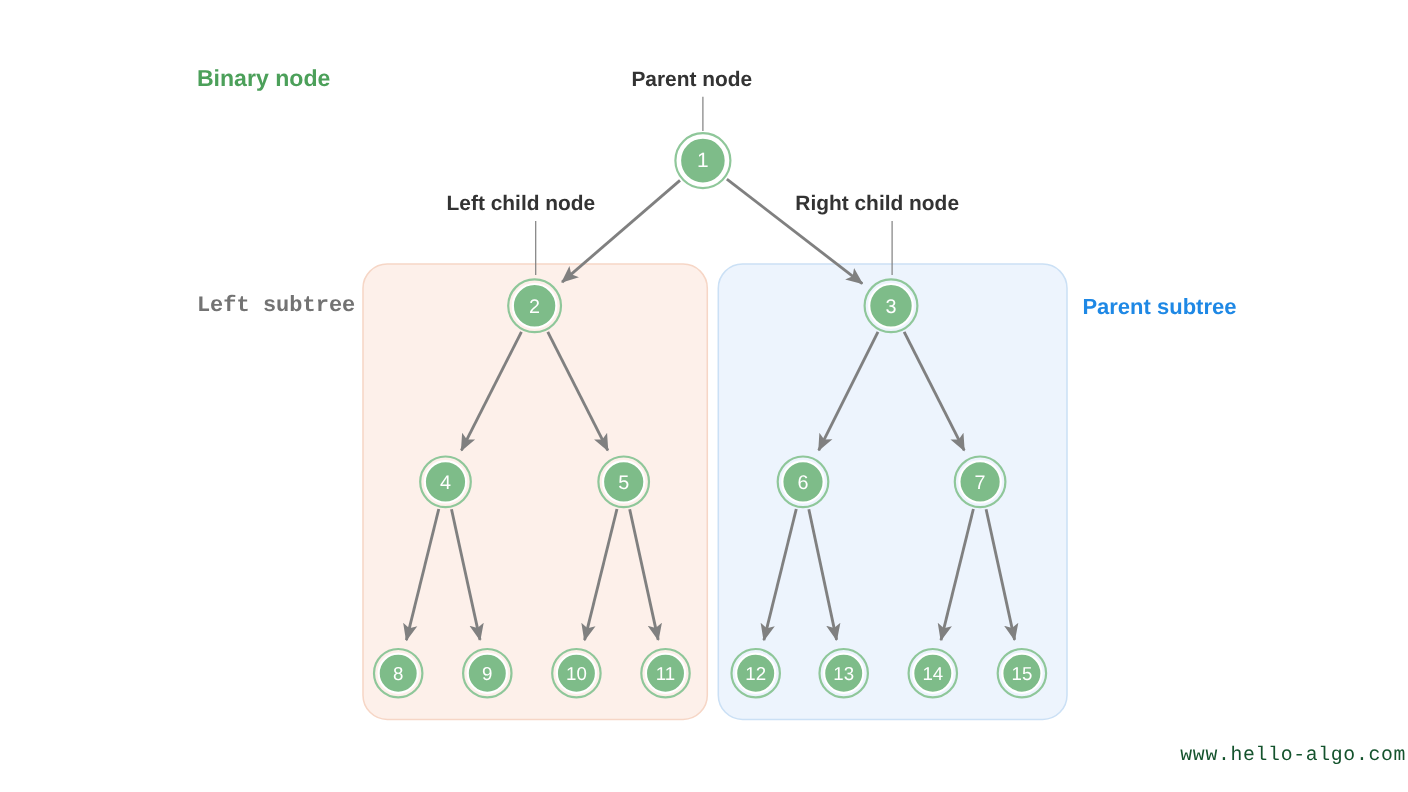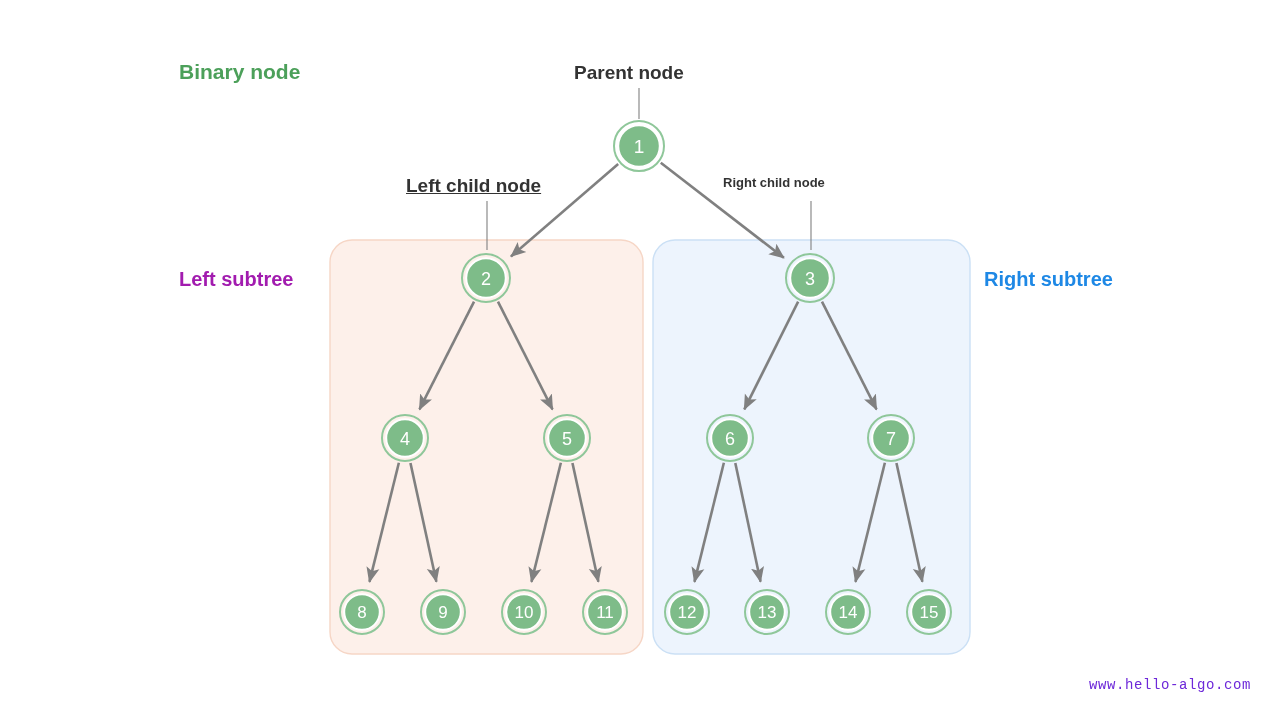--- a/index.html
+++ b/index.html
@@ -44,50 +44,49 @@
     color: #333333;
     left: 574px;
     top: 63px;
     text-align: center;
   }
   .lbl-leftchild {
     font-size: 19px;
     color: #333333;
     left: 406px;
     top: 176px;
-    text-decoration: underline;
   }
   .lbl-rightchild {
-    font-size: 13px;
+    font-size: 19px;
     color: #333333;
     left: 723px;
     top: 176px;
   }
   .lbl-leftsub {
     font-size: 20px;
-    color: #a21caf;
+    color: #737373;
     left: 179px;
     top: 269px;
+    font-family: Liberation Mono, monospace;
   }
   .lbl-rightsub {
     font-size: 20px;
     color: #1E88E5;
     left: 984px;
     top: 269px;
   }
   .watermark {
     position: absolute;
     left: 1073px;
     top: 677px;
     font-family: "Liberation Mono", monospace;
-    font-size: 14px;
+    font-size: 18px;
     letter-spacing: 0.6px;
-    color: #6d28d9;
+    color: #14532d;
     white-space: nowrap;
-    margin-left: 16px;
   }
   .node-text {
     font-family: "Liberation Sans", sans-serif;
     fill: #ffffff;
     text-anchor: middle;
     dominant-baseline: central;
   }
 </style>
 </head>
 <body>
@@ -202,17 +201,17 @@
           <text x="929" y="612.5" class="node-text" font-size="17">15</text>
         </g>
       </g>
   </svg>
 
   <div class="lbl lbl-title">Binary node</div>
   <div class="lbl lbl-parent">Parent node</div>
   <div class="lbl lbl-leftchild">Left child node</div>
   <div class="lbl lbl-rightchild">Right child node</div>
   <div class="lbl lbl-leftsub">Left subtree</div>
-  <div class="lbl lbl-rightsub">Right subtree</div>
+  <div class="lbl lbl-rightsub">Parent subtree</div>
 
   <div class="watermark">www.hello-algo.com</div>
 
 </div>
 
 </body></html>

